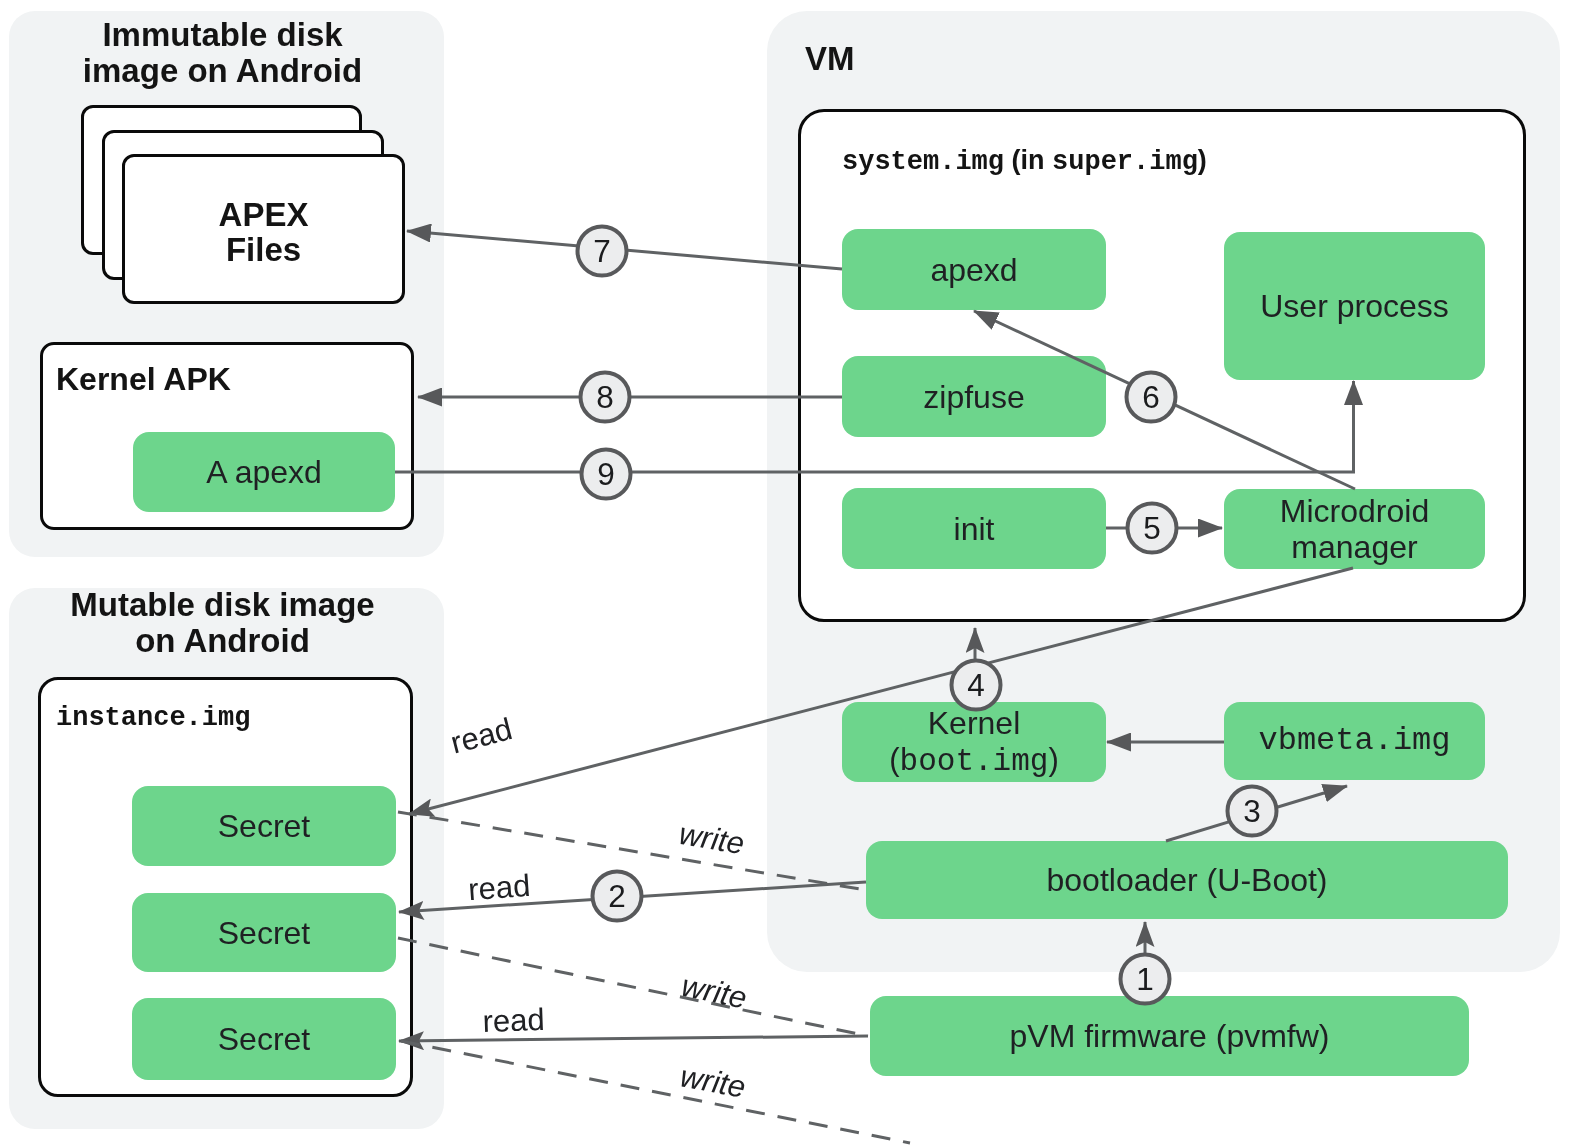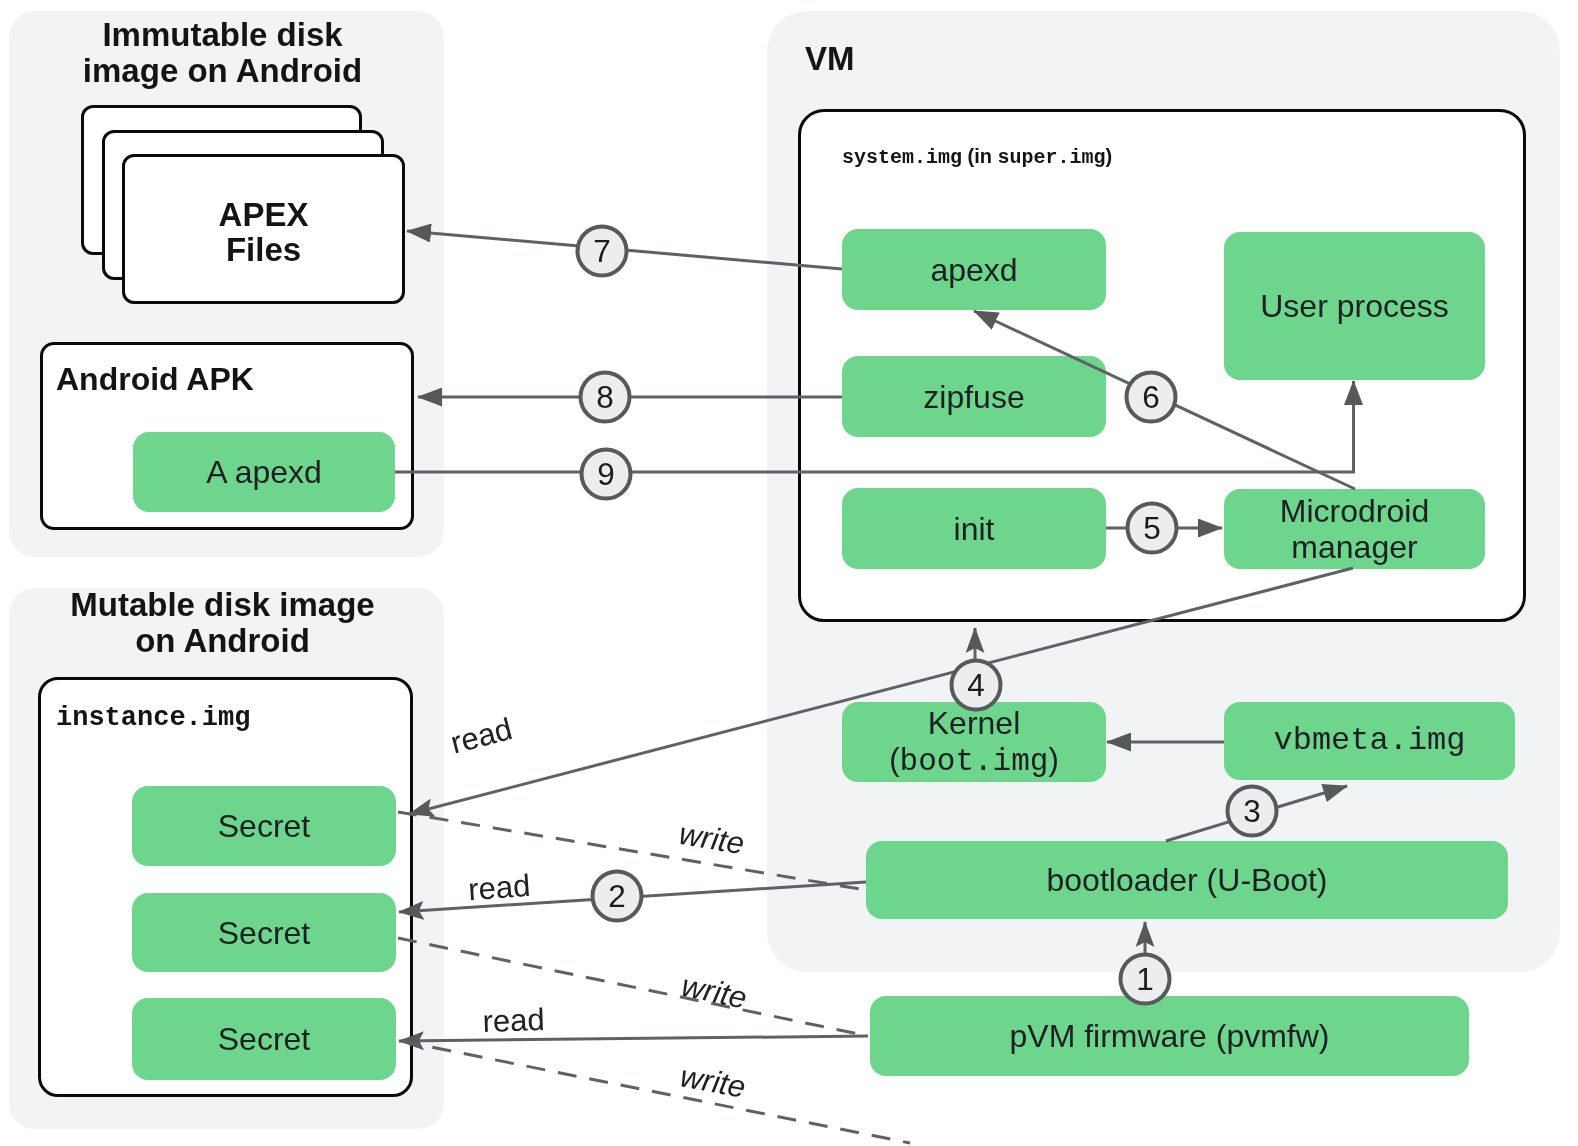--- a/index.html
+++ b/index.html
@@ -24,41 +24,41 @@
 <div class="abs title" style="left:4px;top:17px;width:437px;">Immutable disk<br>image on Android</div>
 <div class="abs title" style="left:4px;top:587px;width:437px;">Mutable disk image<br>on Android</div>
 <div class="abs title" style="left:805px;top:41px;">VM</div>
 
 <div class="abs white" style="left:81px;top:105px;width:281px;height:150px;border-radius:12px;"></div>
 <div class="abs white" style="left:102px;top:130px;width:282px;height:150px;border-radius:12px;"></div>
 <div class="abs white" style="left:122px;top:154px;width:283px;height:150px;border-radius:12px;"></div>
 <div class="abs title" style="left:122px;top:197px;width:283px;line-height:35px;">APEX<br>Files</div>
 
 <div class="abs white" style="left:40px;top:342px;width:374px;height:188px;border-radius:14px;"></div>
-<div class="abs title" style="left:56px;top:361px;font-size:32px;">Android APK</div>
+<div class="abs title" style="left:56px;top:361px;font-size:32px;">Kernel APK</div>
 <div class="abs green" style="left:133px;top:432px;width:262px;height:80px;">A apexd</div>
 
 <div class="abs white" style="left:38px;top:677px;width:375px;height:420px;border-radius:20px;"></div>
 <div class="abs mono" style="position:absolute;left:56px;top:703px;font-weight:bold;font-size:27px;color:#141414;">instance.img</div>
 <div class="abs green" style="left:132px;top:786px;width:264px;height:80px;">Secret</div>
 <div class="abs green" style="left:132px;top:893px;width:264px;height:79px;">Secret</div>
 <div class="abs green" style="left:132px;top:998px;width:264px;height:82px;">Secret</div>
 
 <div class="abs white" style="left:798px;top:109px;width:728px;height:513px;border-radius:26px;"></div>
-<div class="abs" style="left:842px;top:145px;font-size:20px;font-weight:bold;color:#141414;"><span class="mono">system.img</span> (in <span class="mono">super.img</span>)</div>
+<div class="abs" style="left:842px;top:145px;font-size:27px;font-weight:bold;color:#141414;"><span class="mono">system.img</span> (in <span class="mono">super.img</span>)</div>
 
 <div class="abs green" style="left:842px;top:229px;width:264px;height:81px;">apexd</div>
 <div class="abs green" style="left:842px;top:356px;width:264px;height:81px;">zipfuse</div>
 <div class="abs green" style="left:842px;top:488px;width:264px;height:81px;">init</div>
 <div class="abs green" style="left:1224px;top:232px;width:261px;height:148px;">User process</div>
 <div class="abs green" style="left:1224px;top:489px;width:261px;height:80px;">Microdroid<br>manager</div>
 <div class="abs green" style="left:842px;top:702px;width:264px;height:80px;">
     <div>Kernel<br><span style="font-size:31px;">(<span class="mono">boot.img</span>)</span></div>
   </div>
-<div class="abs green mono" style="left:1224px;top:702px;width:291px;height:78px;">vbmeta.img</div>
+<div class="abs green mono" style="left:1224px;top:702px;width:261px;height:78px;">vbmeta.img</div>
 <div class="abs green" style="left:866px;top:841px;width:642px;height:78px;">bootloader (U-Boot)</div>
 <div class="abs green" style="left:870px;top:996px;width:599px;height:80px;">pVM firmware (pvmfw)</div>
 
 <svg width="1578" height="1146" viewBox="0 0 1578 1146">
   <defs>
     <marker id="ah" viewBox="0 0 26 19" refX="25" refY="9.5" markerWidth="26" markerHeight="19" markerUnits="userSpaceOnUse" orient="auto">
       <path d="M0,0 L26,9.5 L0,19 L5,9.5 Z" fill="#57585a"></path>
     </marker>
     <marker id="aht" viewBox="0 0 25 19" refX="24" refY="9.5" markerWidth="25" markerHeight="19" markerUnits="userSpaceOnUse" orient="auto">
       <path d="M0,0 L25,9.5 L0,19 Z" fill="#57585a"></path>

